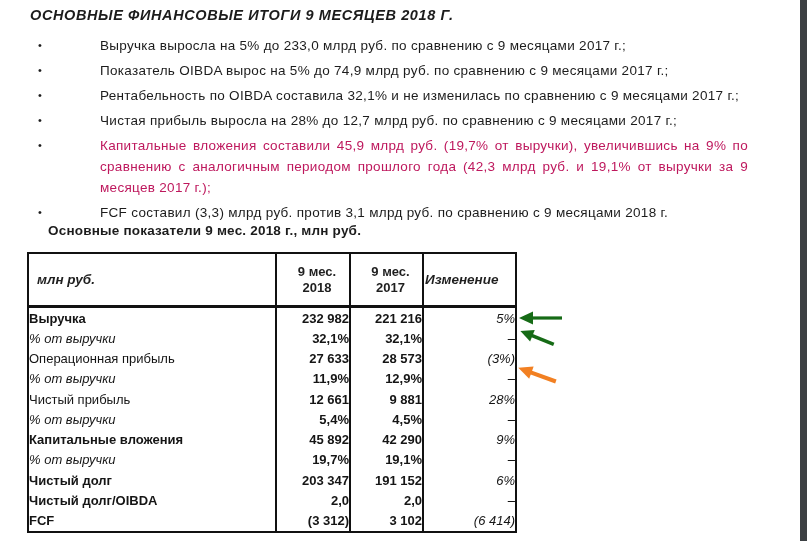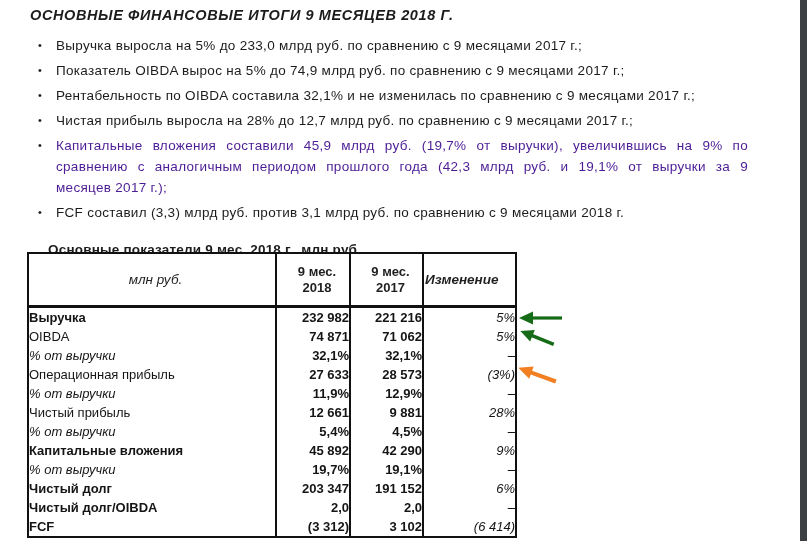--- a/index.html
+++ b/index.html
@@ -18,28 +18,28 @@
     position:absolute;left:30px;top:7px;
     font-size:14.5px;font-weight:bold;font-style:italic;letter-spacing:0.6px;
     white-space:nowrap;color:#1c1c1c;
   }
 
   
   .bullets{position:absolute;left:30px;top:35px;width:718px;}
   .bullet{display:flex;margin-bottom:4px;}
   .dot{flex:0 0 26px;width:26px;padding-left:8px;box-sizing:border-box;
        font-size:11px;line-height:21px;color:#1c1c1c;}
-  .btext{flex:1;font-size:13.5px;line-height:21px;letter-spacing:0.3px;color:#1c1c1c;}
-  .bline{font-size:13.5px;line-height:21px;letter-spacing:0.3px;color:#4c1d95;}
+  .btext{flex:1;font-size:13.5px;line-height:21px;letter-spacing:0.3px;color:#1c1c1c;margin-left:44px;}
+  .bline{font-size:13.5px;line-height:21px;letter-spacing:0.3px;color:#be185d;}
   .bline.justify{text-align:justify;text-align-last:justify;}
 
   
   .caption{
     position:absolute;left:48px;top:223px;
-    font-size:13.5px;font-weight:bold;letter-spacing:0.2px;white-space:nowrap;color:#1c1c1c;margin-top:19px;
+    font-size:13.5px;font-weight:bold;letter-spacing:0.2px;white-space:nowrap;color:#1c1c1c;
   }
 
   
   table.fin{
     position:absolute;left:27px;top:252px;width:488px;height:281px;
     border-collapse:collapse;table-layout:fixed;
     border:2px solid #111;
   }
   table.fin col.c1{width:248px;}
   table.fin col.c2{width:74px;}
@@ -47,21 +47,21 @@
   table.fin col.c4{width:93px;}
   table.fin th{
     border-left:2px solid #111;border-right:2px solid #111;border-bottom:3px solid #111;
     height:49px;vertical-align:middle;background:#fff;
   }
   table.fin td{
     border-left:2px solid #111;border-right:2px solid #111;
     height:19px;line-height:19px;font-size:13px;white-space:nowrap;
     vertical-align:middle;padding:0;background:#fff;color:#151515;
   }
-  .h-unit{font-style:italic;font-weight:normal;text-align:center;padding-left:8px;font-size:13.5px;}
+  .h-unit{font-style:italic;font-weight:bold;text-align:left;padding-left:8px;font-size:13.5px;}
   .h-year{text-align:center;font-weight:bold;font-size:13px;line-height:16px;padding-left:9px;}
   .h-year span{display:block;}
   .h-change{text-align:left;font-weight:bold;font-style:italic;font-size:13.5px;}
   td.c-label{text-align:left;padding-left:7px;}
   td.c-num{text-align:right;padding-right:8px;font-weight:bold;}
   td.c-chg{text-align:right;padding-right:12px;font-style:italic;}
   .lab-bold{font-weight:bold;}
   .lab-italic{font-style:italic;}
 
   
@@ -132,26 +132,20 @@
       </tr>
     </thead>
     <tbody>
       <tr>
         <td class="c-label lab-bold">Выручка</td>
         <td class="c-num">232 982</td>
         <td class="c-num">221 216</td>
         <td class="c-chg">5%</td>
       </tr>
       <tr>
-        <td class="c-label">OIBDA</td>
-        <td class="c-num">74 871</td>
-        <td class="c-num">71 062</td>
-        <td class="c-chg">5%</td>
-      </tr>
-      <tr>
         <td class="c-label lab-italic">% от выручки</td>
         <td class="c-num">32,1%</td>
         <td class="c-num">32,1%</td>
         <td class="c-chg">–</td>
       </tr>
       <tr>
         <td class="c-label">Операционная прибыль</td>
         <td class="c-num">27 633</td>
         <td class="c-num">28 573</td>
         <td class="c-chg">(3%)</td>

